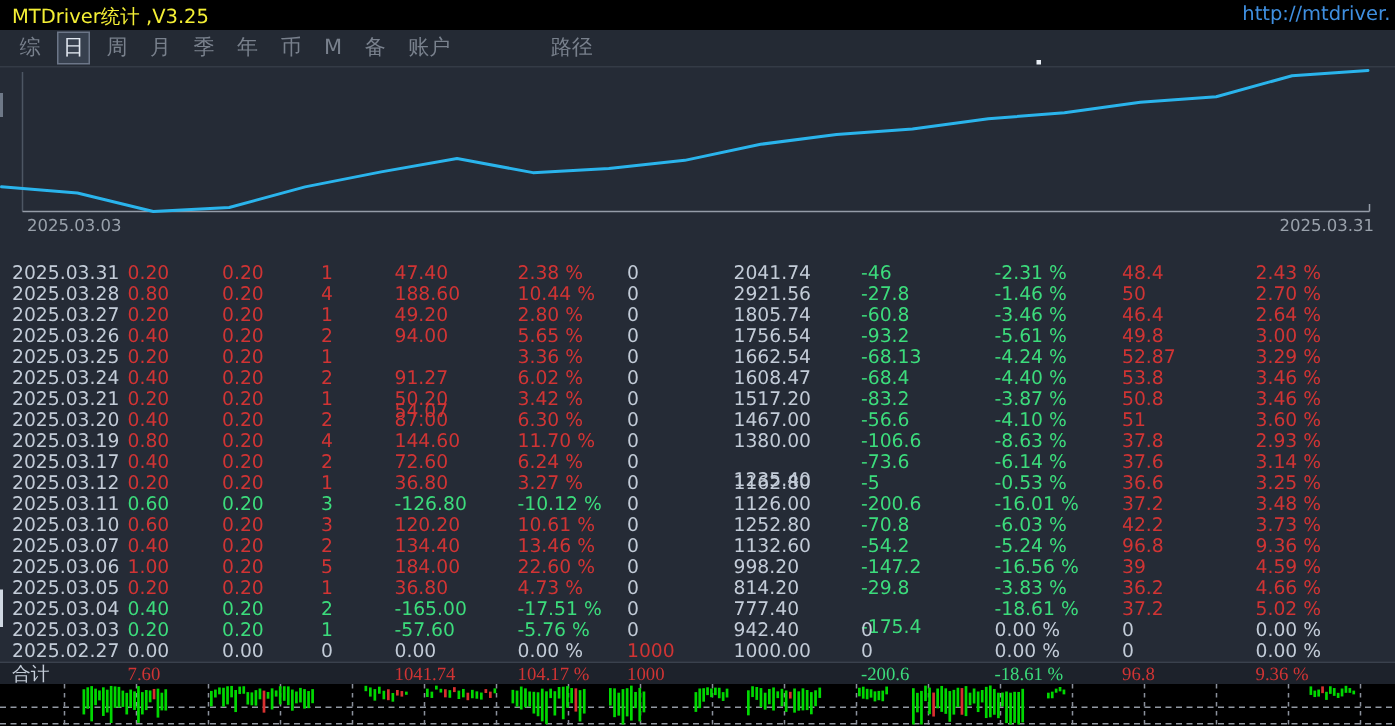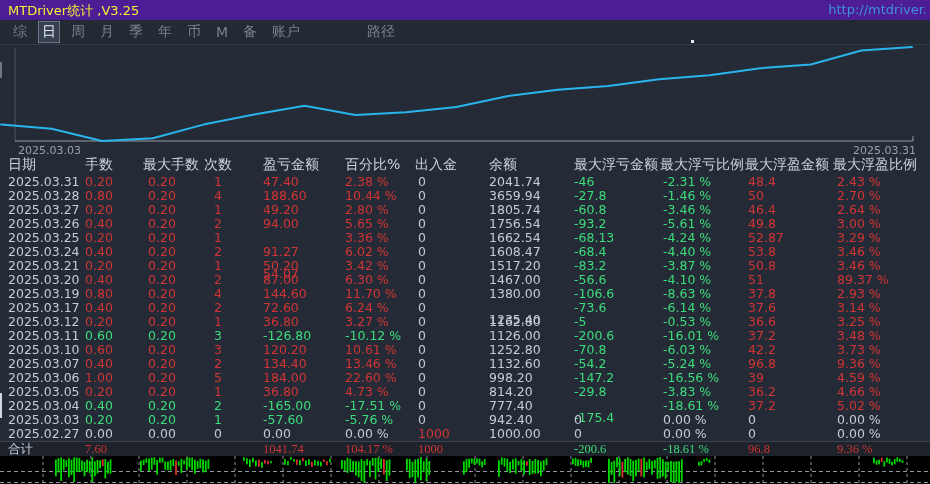--- a/index.html
+++ b/index.html
@@ -2,21 +2,21 @@
 <html><head>
 <meta charset="utf-8">
 <style>
   html,body{margin:0;padding:0;background:#000;}
   *{box-sizing:border-box;}
   #app{
     position:relative;width:930px;height:484px;overflow:hidden;
     background:#252b36;font-family:"DejaVu Sans","Liberation Sans",sans-serif;
   }
   
-  .titlebar{position:absolute;left:0;top:0;width:930px;height:20px;background:#4c1d95;}
+  .titlebar{position:absolute;left:0;top:0;width:930px;height:20px;background:#000000;}
   .app-title{position:absolute;left:8px;top:2px;font-size:13px;color:var(--yellow);}
   .site-link{position:absolute;right:3px;top:2px;font-size:13px;color:var(--urlblue);cursor:pointer;}
   
   .menubar{position:absolute;left:0;top:20px;width:930px;height:25px;background:#242a34;
     border-bottom:1px solid #343b46;display:flex;align-items:center;padding-left:10px;}
   .menu-item{color:#79818d;font-size:14px;margin-right:9px;padding:1px 3px;cursor:pointer;white-space:nowrap;}
   .menu-item.active{background:#37404e;color:#e2e8f1;box-shadow:0 0 0 1px #6c7688;}
   .menu-path{margin-left:52px;}
   
   .chart{position:absolute;left:0;top:45px;width:930px;height:110px;}
@@ -71,34 +71,20 @@
     <svg id="equity-svg" width="930" height="110">
       <line x1="15" y1="3" x2="15" y2="96" stroke="#4d5663" stroke-width="1"></line>
       <line x1="15" y1="96" x2="913" y2="96" stroke="#959ca8" stroke-width="1"></line>
       <line x1="913" y1="96" x2="913" y2="91" stroke="#959ca8" stroke-width="1"></line>
       <polyline id="equity-line" fill="none" stroke-width="2" stroke-linejoin="round" stroke-linecap="round" points="1.0,79.5 51.6,83.7 102.2,96.0 152.8,93.3 203.4,79.6 254.1,69.6 304.7,60.7 355.3,70.1 405.9,67.3 456.5,61.9 507.1,51.2 557.7,44.7 608.3,41.0 658.9,34.2 709.6,30.2 760.2,23.2 810.8,19.5 861.4,5.5 912.0,2.0" stroke="#2ab4ec"></polyline>
     </svg>
     <span class="axis-label left">2025.03.03</span>
     <span class="axis-label right">2025.03.31</span>
   </div>
 
-  <div class="thead">
-      <span style="left: 8px;">日期</span>
-      <span style="left: 85px;">手数</span>
-      <span style="left: 143px;">最大手数</span>
-      <span style="left: 196px; width: 44px; text-align: center;">次数</span>
-      <span style="left: 263px;">盈亏金额</span>
-      <span style="left: 345px;">百分比%</span>
-      <span style="left: 415px;">出入金</span>
-      <span style="left: 489px;">余额</span>
-      <span style="left: 574px;">最大浮亏金额</span>
-      <span style="left: 660px;">最大浮亏比例</span>
-      <span style="left: 745px;">最大浮盈金额</span>
-      <span style="left: 833px;">最大浮盈比例</span>
-    </div>
 
   <div class="rows">
       <div class="trow">
         <span class="cell c-date" style="left: 8px;">2025.03.31</span>
         <span class="cell c-red" style="left: 85px;">0.20</span>
         <span class="cell c-red" style="left: 148px;">0.20</span>
         <span class="cell c-red" style="left: 196px; width: 44px; text-align: center;">1</span>
         <span class="cell c-red" style="left: 263px;">47.40</span>
         <span class="cell c-red" style="left: 345px;">2.38 %</span>
         <span class="cell c-neutral" style="left: 418px;">0</span>
@@ -109,21 +95,21 @@
         <span class="cell c-red" style="left: 837px;">2.43 %</span>
       </div>
       <div class="trow">
         <span class="cell c-date" style="left: 8px;">2025.03.28</span>
         <span class="cell c-red" style="left: 85px;">0.80</span>
         <span class="cell c-red" style="left: 148px;">0.20</span>
         <span class="cell c-red" style="left: 196px; width: 44px; text-align: center;">4</span>
         <span class="cell c-red" style="left: 263px;">188.60</span>
         <span class="cell c-red" style="left: 345px;">10.44 %</span>
         <span class="cell c-neutral" style="left: 418px;">0</span>
-        <span class="cell c-neutral" style="left: 489px;">3659.94</span>
+        <span class="cell c-neutral" style="left: 489px;">2921.56</span>
         <span class="cell c-green" style="left: 574px;">-27.8</span>
         <span class="cell c-green" style="left: 663px;">-1.46 %</span>
         <span class="cell c-red" style="left: 748px;">50</span>
         <span class="cell c-red" style="left: 837px;">2.70 %</span>
       </div>
       <div class="trow">
         <span class="cell c-date" style="left: 8px;">2025.03.27</span>
         <span class="cell c-red" style="left: 85px;">0.20</span>
         <span class="cell c-red" style="left: 148px;">0.20</span>
         <span class="cell c-red" style="left: 196px; width: 44px; text-align: center;">1</span>
@@ -197,21 +183,21 @@
         <span class="cell c-red" style="left: 85px;">0.40</span>
         <span class="cell c-red" style="left: 148px;">0.20</span>
         <span class="cell c-red" style="left: 196px; width: 44px; text-align: center;">2</span>
         <span class="cell c-red" style="left: 263px;">87.00</span>
         <span class="cell c-red" style="left: 345px;">6.30 %</span>
         <span class="cell c-neutral" style="left: 418px;">0</span>
         <span class="cell c-neutral" style="left: 489px;">1467.00</span>
         <span class="cell c-green" style="left: 574px;">-56.6</span>
         <span class="cell c-green" style="left: 663px;">-4.10 %</span>
         <span class="cell c-red" style="left: 748px;">51</span>
-        <span class="cell c-red" style="left: 837px;">89.37 %</span>
+        <span class="cell c-red" style="left: 837px;">3.60 %</span>
       </div>
       <div class="trow">
         <span class="cell c-date" style="left: 8px;">2025.03.19</span>
         <span class="cell c-red" style="left: 85px;">0.80</span>
         <span class="cell c-red" style="left: 148px;">0.20</span>
         <span class="cell c-red" style="left: 196px; width: 44px; text-align: center;">4</span>
         <span class="cell c-red" style="left: 263px;">144.60</span>
         <span class="cell c-red" style="left: 345px;">11.70 %</span>
         <span class="cell c-neutral" style="left: 418px;">0</span>
         <span class="cell c-neutral" style="left: 489px;">1380.00</span>

